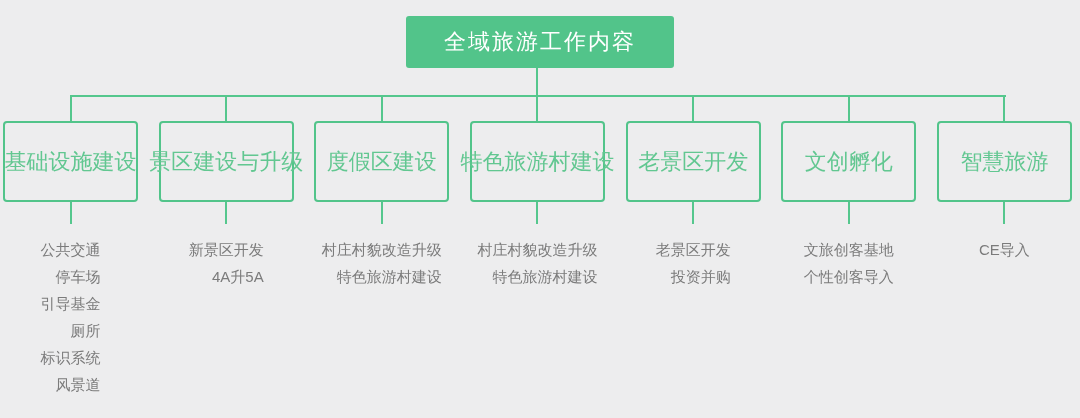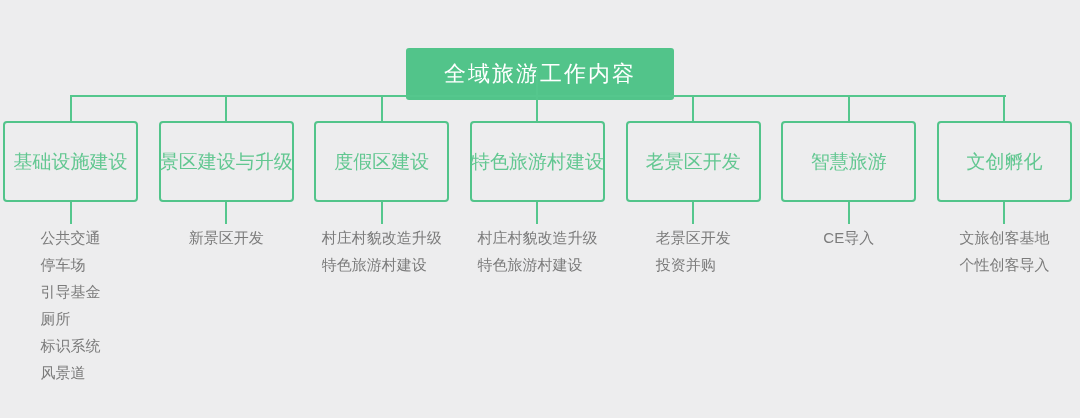--- a/index.html
+++ b/index.html
@@ -12,21 +12,20 @@
   .canvas { position: relative; width: 1080px; height: 418px; }
 
   
   .title-box {
     position: absolute; top: 16px; left: 50%; transform: translateX(-50%);
     width: 268px; height: 52px;
     background: #52c48a; border-radius: 3px;
     display: flex; align-items: center; justify-content: center;
     color: #ffffff; font-size: 22px; letter-spacing: 2px;
     white-space: nowrap;
-    margin-top: 32px;
   }
 
   
   .h-line {
     position: absolute; top: 95px; left: 70px; width: 936px; height: 2px;
     background: #55c78d;
   }
 
   
   .cols {
@@ -37,26 +36,26 @@
     width: 135px; display: flex; flex-direction: column; align-items: center;
     position: relative;
   }
   .drop { width: 2px; height: 26px; margin-top: 95px; background: #55c78d; }
   .drop.tall { margin-top: 68px; height: 53px; }
   .box {
     box-sizing: border-box;
     width: 100%; height: 81px;
     border: 2px solid #52c48a; border-radius: 4px;
     display: flex; align-items: center; justify-content: center;
-    color: #62c791; font-size: 19px; white-space: nowrap;
+    color: #62c791; font-size: 22px; white-space: nowrap;
     background: transparent;
   }
   .stub { width: 2px; height: 22px; background: #55c78d; }
   .list {
-    text-align: left;
+    margin-top: 12px; text-align: right;
     font-size: 15px; line-height: 27px; color: #7b7b7b;
     white-space: nowrap;
   }
 </style>
 </head>
 <body>
 
 <div class="canvas">
 
   <div class="title-box">
@@ -83,20 +82,21 @@
     </div>
 
     <div class="col">
       <div class="drop"></div>
       <div class="box">
         <span class="box-label">景区建设与升级</span>
       </div>
       <div class="stub"></div>
       <div class="list">
           <div>新景区开发</div>
+          <div>4A升5A</div>
         </div>
     </div>
 
     <div class="col">
       <div class="drop"></div>
       <div class="box">
         <span class="box-label">度假区建设</span>
       </div>
       <div class="stub"></div>
       <div class="list">
@@ -125,34 +125,34 @@
       <div class="stub"></div>
       <div class="list">
           <div>老景区开发</div>
           <div>投资并购</div>
         </div>
     </div>
 
     <div class="col">
       <div class="drop"></div>
       <div class="box">
-        <span class="box-label">智慧旅游</span>
-      </div>
-      <div class="stub"></div>
-      <div class="list">
-          <div>CE导入</div>
-        </div>
-    </div>
-
-    <div class="col">
-      <div class="drop"></div>
-      <div class="box">
         <span class="box-label">文创孵化</span>
       </div>
       <div class="stub"></div>
       <div class="list">
           <div>文旅创客基地</div>
           <div>个性创客导入</div>
         </div>
     </div>
+
+    <div class="col">
+      <div class="drop"></div>
+      <div class="box">
+        <span class="box-label">智慧旅游</span>
+      </div>
+      <div class="stub"></div>
+      <div class="list">
+          <div>CE导入</div>
+        </div>
+    </div>
   </div>
 
 </div>
 
 </body></html>

